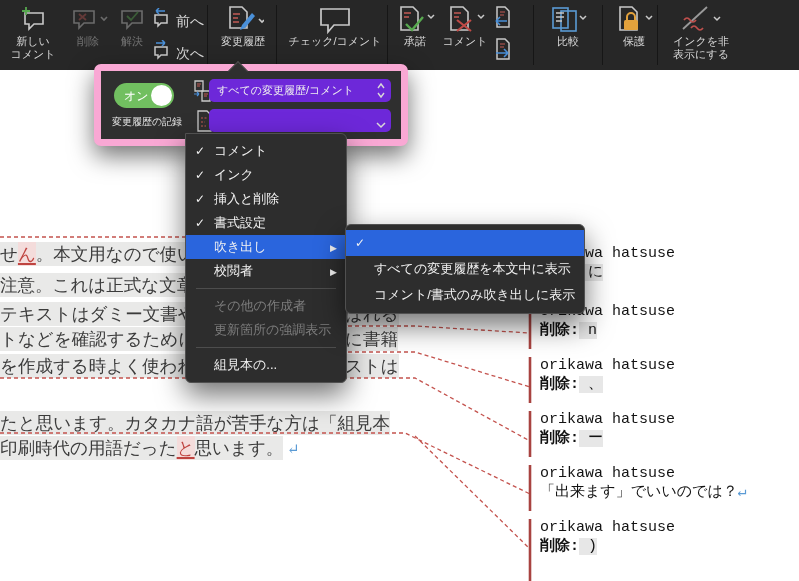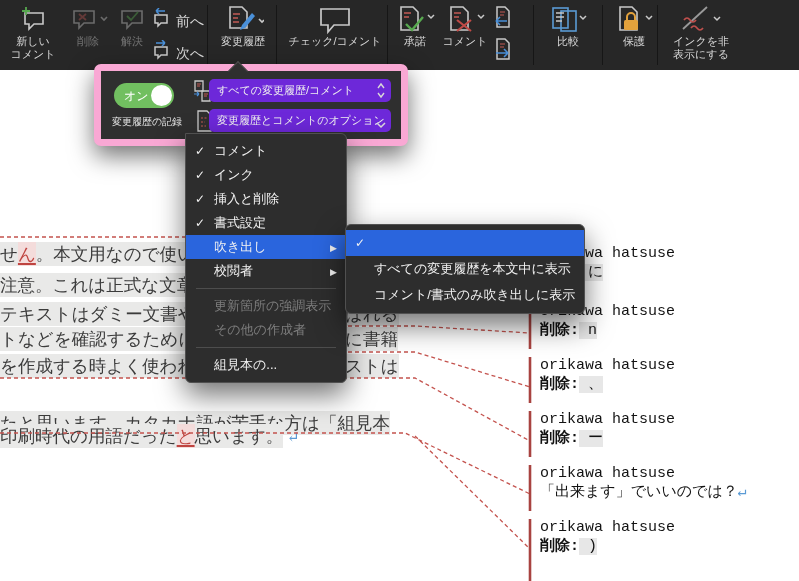--- a/index.html
+++ b/index.html
@@ -69,21 +69,21 @@
 
   <div class="docseg" style="left:0;top:243px"><span class="rn">せ</span><span class="rdel">ん</span><span class="rn">。本文用なので使い</span></div>
   <div class="docseg" style="left:0;top:274px"><span class="rn">注意。これは正式な文章</span></div>
   <div class="docseg" style="left:0;top:303px"><span class="rn">テキストはダミー文書や</span></div>
   <div class="docseg" style="left:345px;top:303px"><span class="rn">ばれる</span></div>
   <div class="docseg" style="left:0;top:328px"><span class="rn">トなどを確認するために</span></div>
   <div class="docseg" style="left:345px;top:328px"><span class="rn">に書籍</span></div>
   <div class="docseg" style="left:0;top:355px"><span class="rn">を作成する時よく使われ</span></div>
   <div class="docseg" style="left:345px;top:355px"><span class="rn">ストは</span></div>
   <div class="docseg" style="left:0;top:412px"><span class="rn">たと思います。カタカナ語が苦手な方は「組見本</span></div>
-  <div class="docseg" style="left:0;top:425px"><span class="rn">印刷時代の用語だった</span><span class="rdel">と</span><span class="rn">思います。</span><span class="rret"> ↵</span></div>
+  <div class="docseg" style="left:0;top:437px"><span class="rn">印刷時代の用語だった</span><span class="rdel">と</span><span class="rn">思います。</span><span class="rret"> ↵</span></div>
 
   <svg class="overlay" width="799" height="581">
     <g stroke="#c4534e" stroke-width="1.3" fill="none" stroke-dasharray="4,3">
       <path d="M0 237 H460 L530 253"></path>
       <path d="M250 326 H415 L530 333"></path>
       <path d="M250 352 H415 L530 387"></path>
       <path d="M0 378 H415 L530 441"></path>
       <path d="M0 433 H405 L530 494"></path>
       <path d="M415 436 L530 549"></path>
     </g>
@@ -311,39 +311,38 @@
       </span>
     </div>
 
     <span class="prow-icon" style="left:94px;top:39px">
       <svg width="18" height="22" viewBox="0 0 18 22">
           <path d="M3 1h9l4 4v16H3z" fill="none" stroke="#c9c9c9" stroke-width="1.3"></path>
           <path d="M6 8h6M6 12h4M6 16h5" stroke="#c35b55" stroke-width="1" stroke-dasharray="2,1.5"></path>
         </svg>
     </span>
     <div class="pselect" style="top:38px">
-      <span>変更履歴とコメントのオプション</span>
       <span class="stepper" style="top:5px">
         <svg width="10" height="8" viewBox="0 0 10 8">
             <path d="M1 2l4 4 4-4" fill="none" stroke="#d8d8d8" stroke-width="1.5"></path>
           </svg>
       </span>
     </div>
   </div>
 
   <div class="menu menu-main">
     <div class="mi"><span class="chk">✓</span><span>コメント</span></div>
     <div class="mi"><span class="chk">✓</span><span>インク</span></div>
     <div class="mi"><span class="chk">✓</span><span>挿入と削除</span></div>
     <div class="mi"><span class="chk">✓</span><span>書式設定</span></div>
     <div class="mi hl"><span>吹き出し</span><span class="sub">▶</span></div>
     <div class="mi"><span>校閲者</span><span class="sub">▶</span></div>
     <div class="msep"></div>
+    <div class="mi off"><span>その他の作成者</span></div>
     <div class="mi off"><span>更新箇所の強調表示</span></div>
-    <div class="mi off"><span>その他の作成者</span></div>
     <div class="msep"></div>
     <div class="mi"><span>組見本の...</span></div>
   </div>
 
   <div class="menu menu-sub">
     <div class="mi hl"><span class="chk">✓</span></div>
     <div class="mi"><span>すべての変更履歴を本文中に表示</span></div>
     <div class="mi"><span>コメント/書式のみ吹き出しに表示</span></div>
   </div>
 

